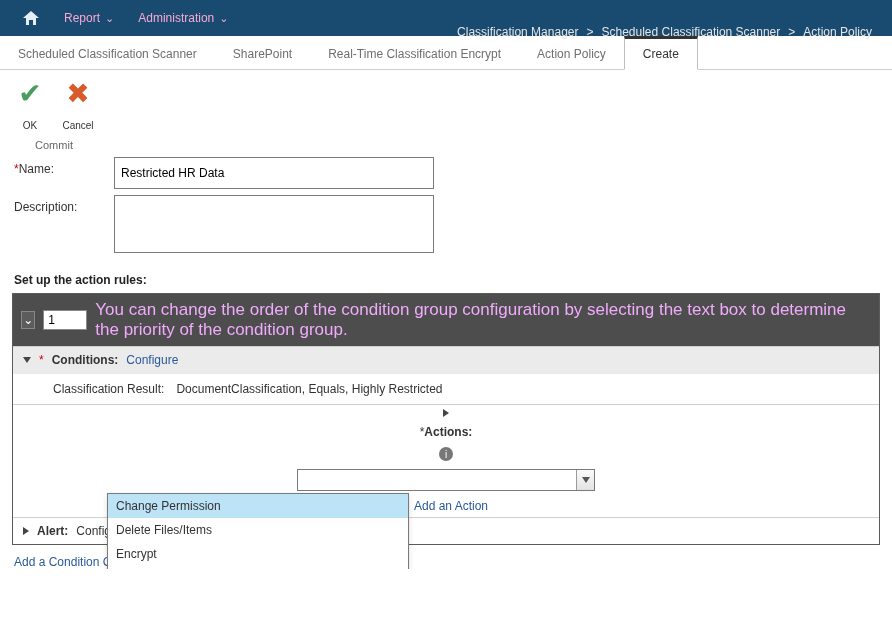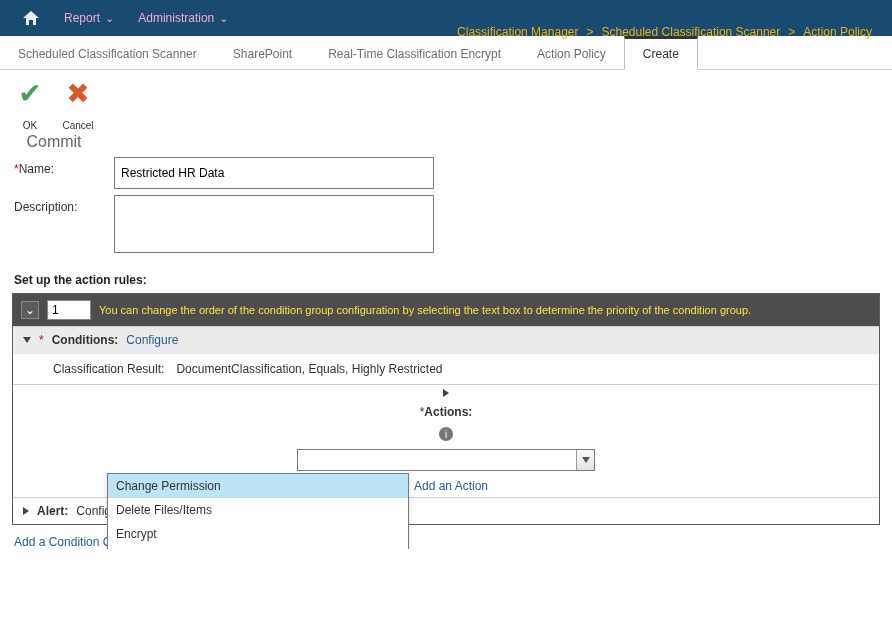--- a/index.html
+++ b/index.html
@@ -31,21 +31,21 @@
   }
   .topbar .chev { margin-left: 5px; font-size: 11px; }
   .topbar .breadcrumb {
     margin-left: auto;
     display: flex;
     align-items: center;
     gap: 8px;
     color: #cdd9e5;
     padding-right: 10px;
   }
-  .topbar .breadcrumb span, .topbar .breadcrumb .bc-sep { color: #eab308; margin-top: 28px; }
+  .topbar .breadcrumb span, .topbar .breadcrumb .bc-sep { color: #e5e5e5; margin-top: 28px; }
 
   
   .subtabs {
     height: 34px;
     border-bottom: 1px solid #cfcfcf;
     display: flex;
     align-items: stretch;
     padding: 0;
   }
   .subtabs .tab {
@@ -86,23 +86,23 @@
     display: flex;
     flex-direction: column;
     align-items: center;
     cursor: pointer;
     padding: 2px 4px;
     min-width: 40px;
   }
   .rb-btn .glyph { font-size: 28px; line-height: 28px; height: 30px;}
   .rb-btn .lbl { font-size: 10px; color: #333; margin-top: 10px;}
   .group-title {
-    font-size: 16px;
+    font-size: 11px;
     color: #666;
-    margin-top: 0;
+    margin-top: 6px;
   }
 
   
   .form-area { padding: 4px 14px 8px 14px; }
   .form-row {
     display: flex;
     margin-bottom: 6px;
   }
   .form-row .label {
     width: 100px;
@@ -154,21 +154,21 @@
     cursor: pointer;
     font-size: 12px;
   }
   .rh-priority {
     width: 44px;
     height: 20px;
     padding: 0 4px;
     font: inherit;
     border: 1px solid #888;
   }
-  .rh-text { font-size: 11px; color: #fde047; }
+  .rh-text { font-size: 17px; color: #f0abfc; }
 
   .subhdr {
     background: #ebebeb;
     border-top: 1px solid #cfcfcf;
     padding: 6px 10px;
     display: flex;
     align-items: center;
     gap: 8px;
   }
   .tri {

